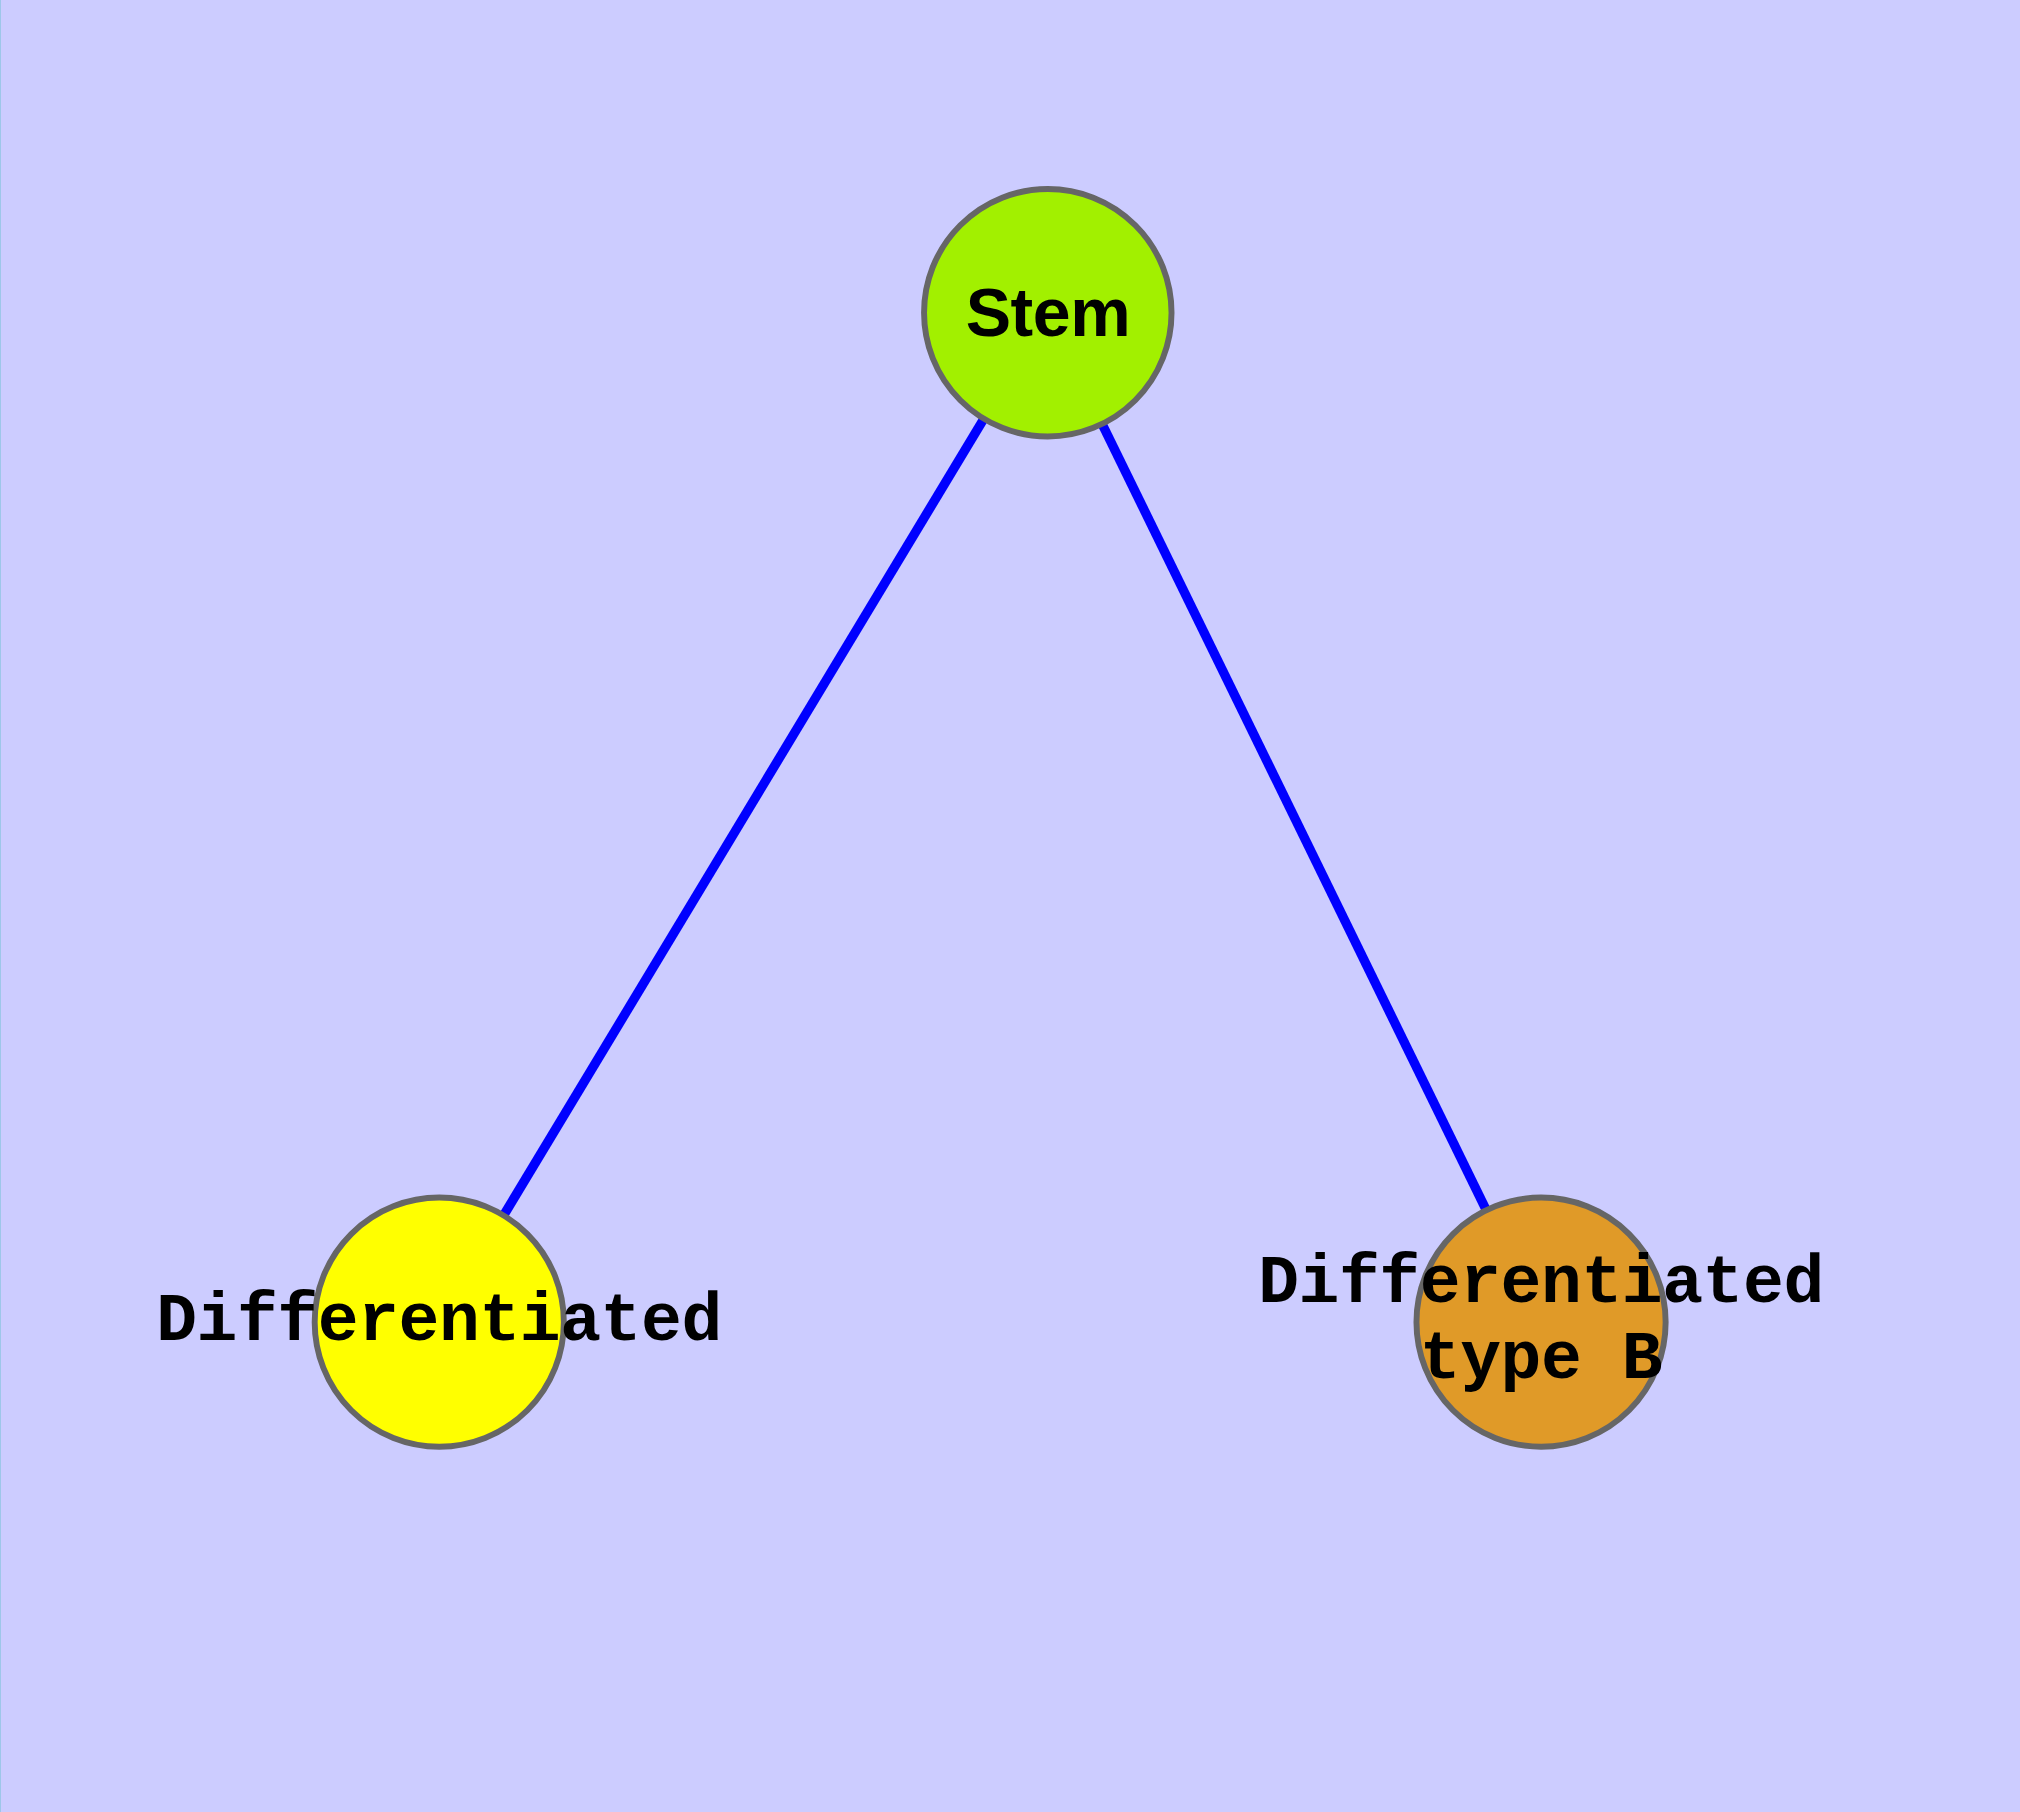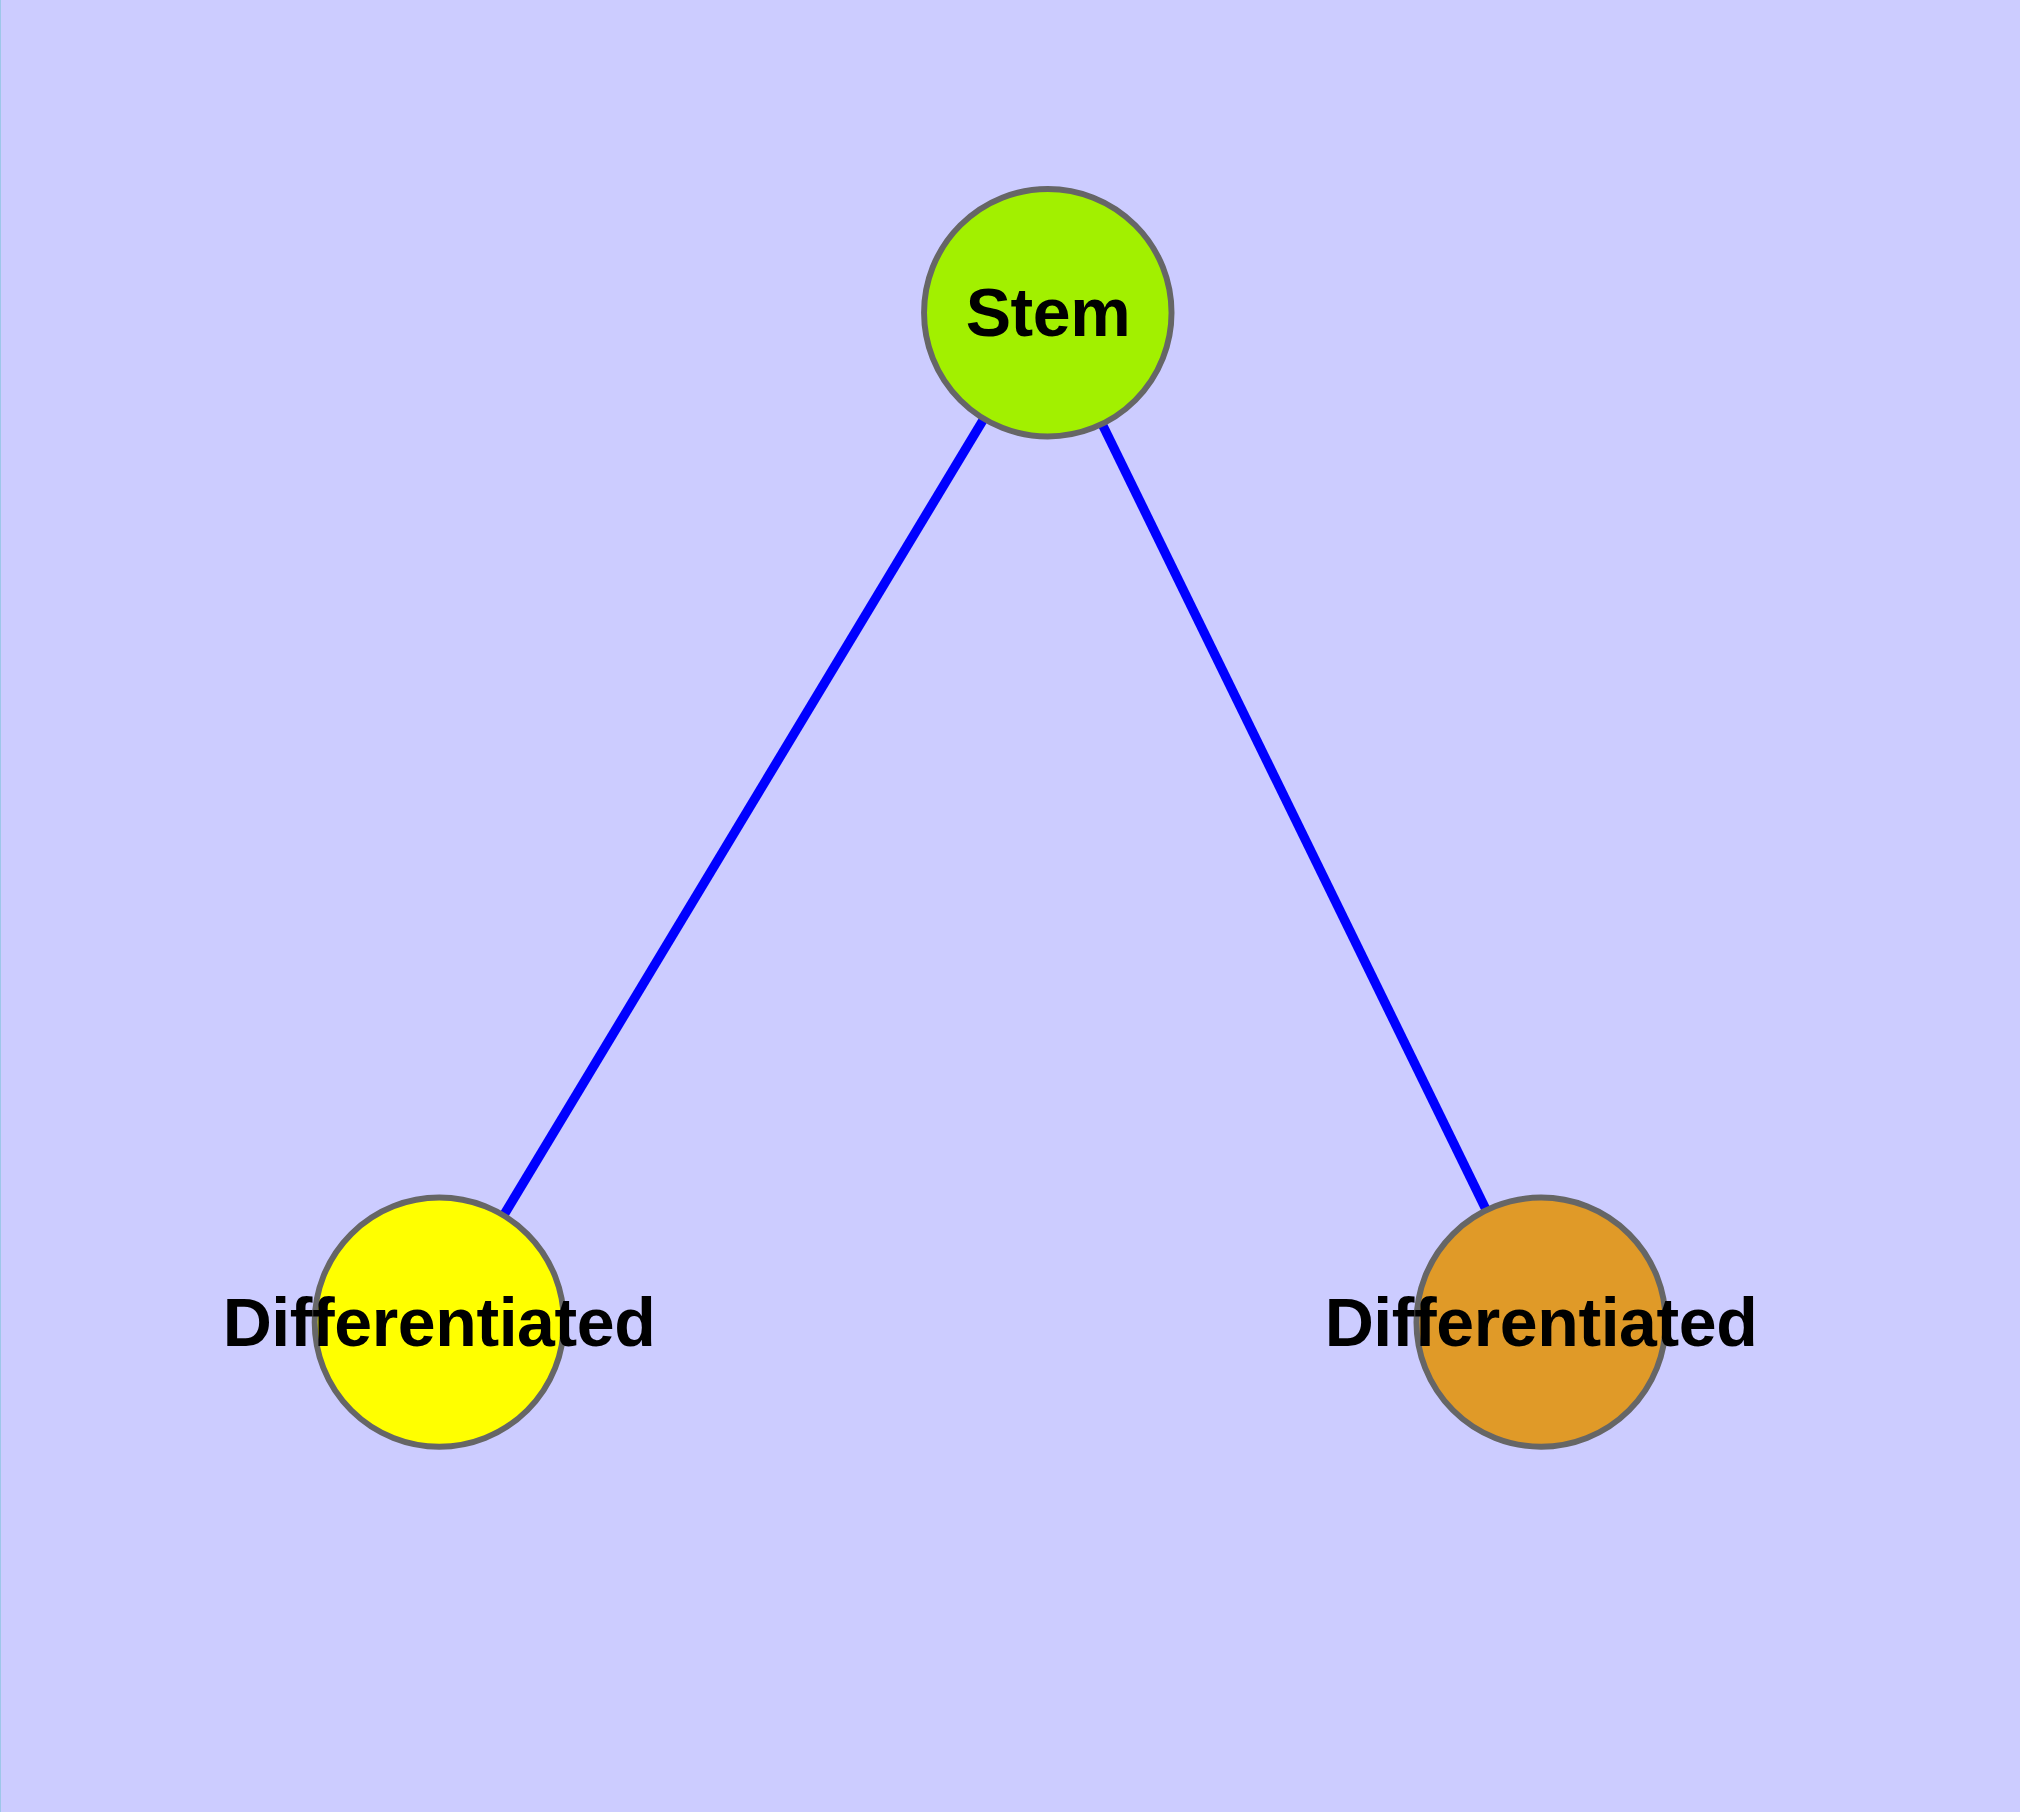--- a/index.html
+++ b/index.html
@@ -33,20 +33,21 @@
     font-weight: bold;
     color: #000000;
     line-height: 1.08;
     white-space: nowrap;
     pointer-events: none;
     transform: translate(-50%, -50%);
     letter-spacing: -0.4px;
   }
   .node-label.two-line {
     line-height: 1.12;
+    font-family: Liberation Mono, monospace;
   }
 </style>
 </head>
 <body>
 
 <div id="canvas">
 
   <svg id="graph-svg" viewBox="0 0 2384 2138">
     <rect x="0" y="0" width="2384" height="2138" fill="#ccccff"></rect>
 
@@ -57,16 +58,16 @@
 
     <g>
       <circle class="graph-node" cx="1236" cy="369" r="146" fill="#a2f000" stroke="#666666" stroke-width="7"></circle>
       <circle class="graph-node" cx="518" cy="1560" r="147" fill="#ffff00" stroke="#666666" stroke-width="7"></circle>
       <circle class="graph-node" cx="1818" cy="1560" r="147" fill="#e09a28" stroke="#666666" stroke-width="7"></circle>
     </g>
   </svg>
 
   <div class="node-label" style="left: 1048px; top: 313px; font-size: 68px; color: rgb(0, 0, 0);"><span>Stem</span></div>
   <div class="node-label two-line" style="left: 439px; top: 1322px; font-size: 68px; color: rgb(0, 0, 0);"><span>Differentiated</span><br></div>
-  <div class="node-label two-line" style="left: 1541px; top: 1322px; font-size: 68px; color: rgb(0, 0, 0);"><span>Differentiated</span><br></div>
+  <div class="node-label two-line" style="left: 1541px; top: 1322px; font-size: 68px; color: rgb(0, 0, 0);"><span>Differentiated</span><br><span>type B</span></div>
 
 </div>
 
 
 </body></html>

